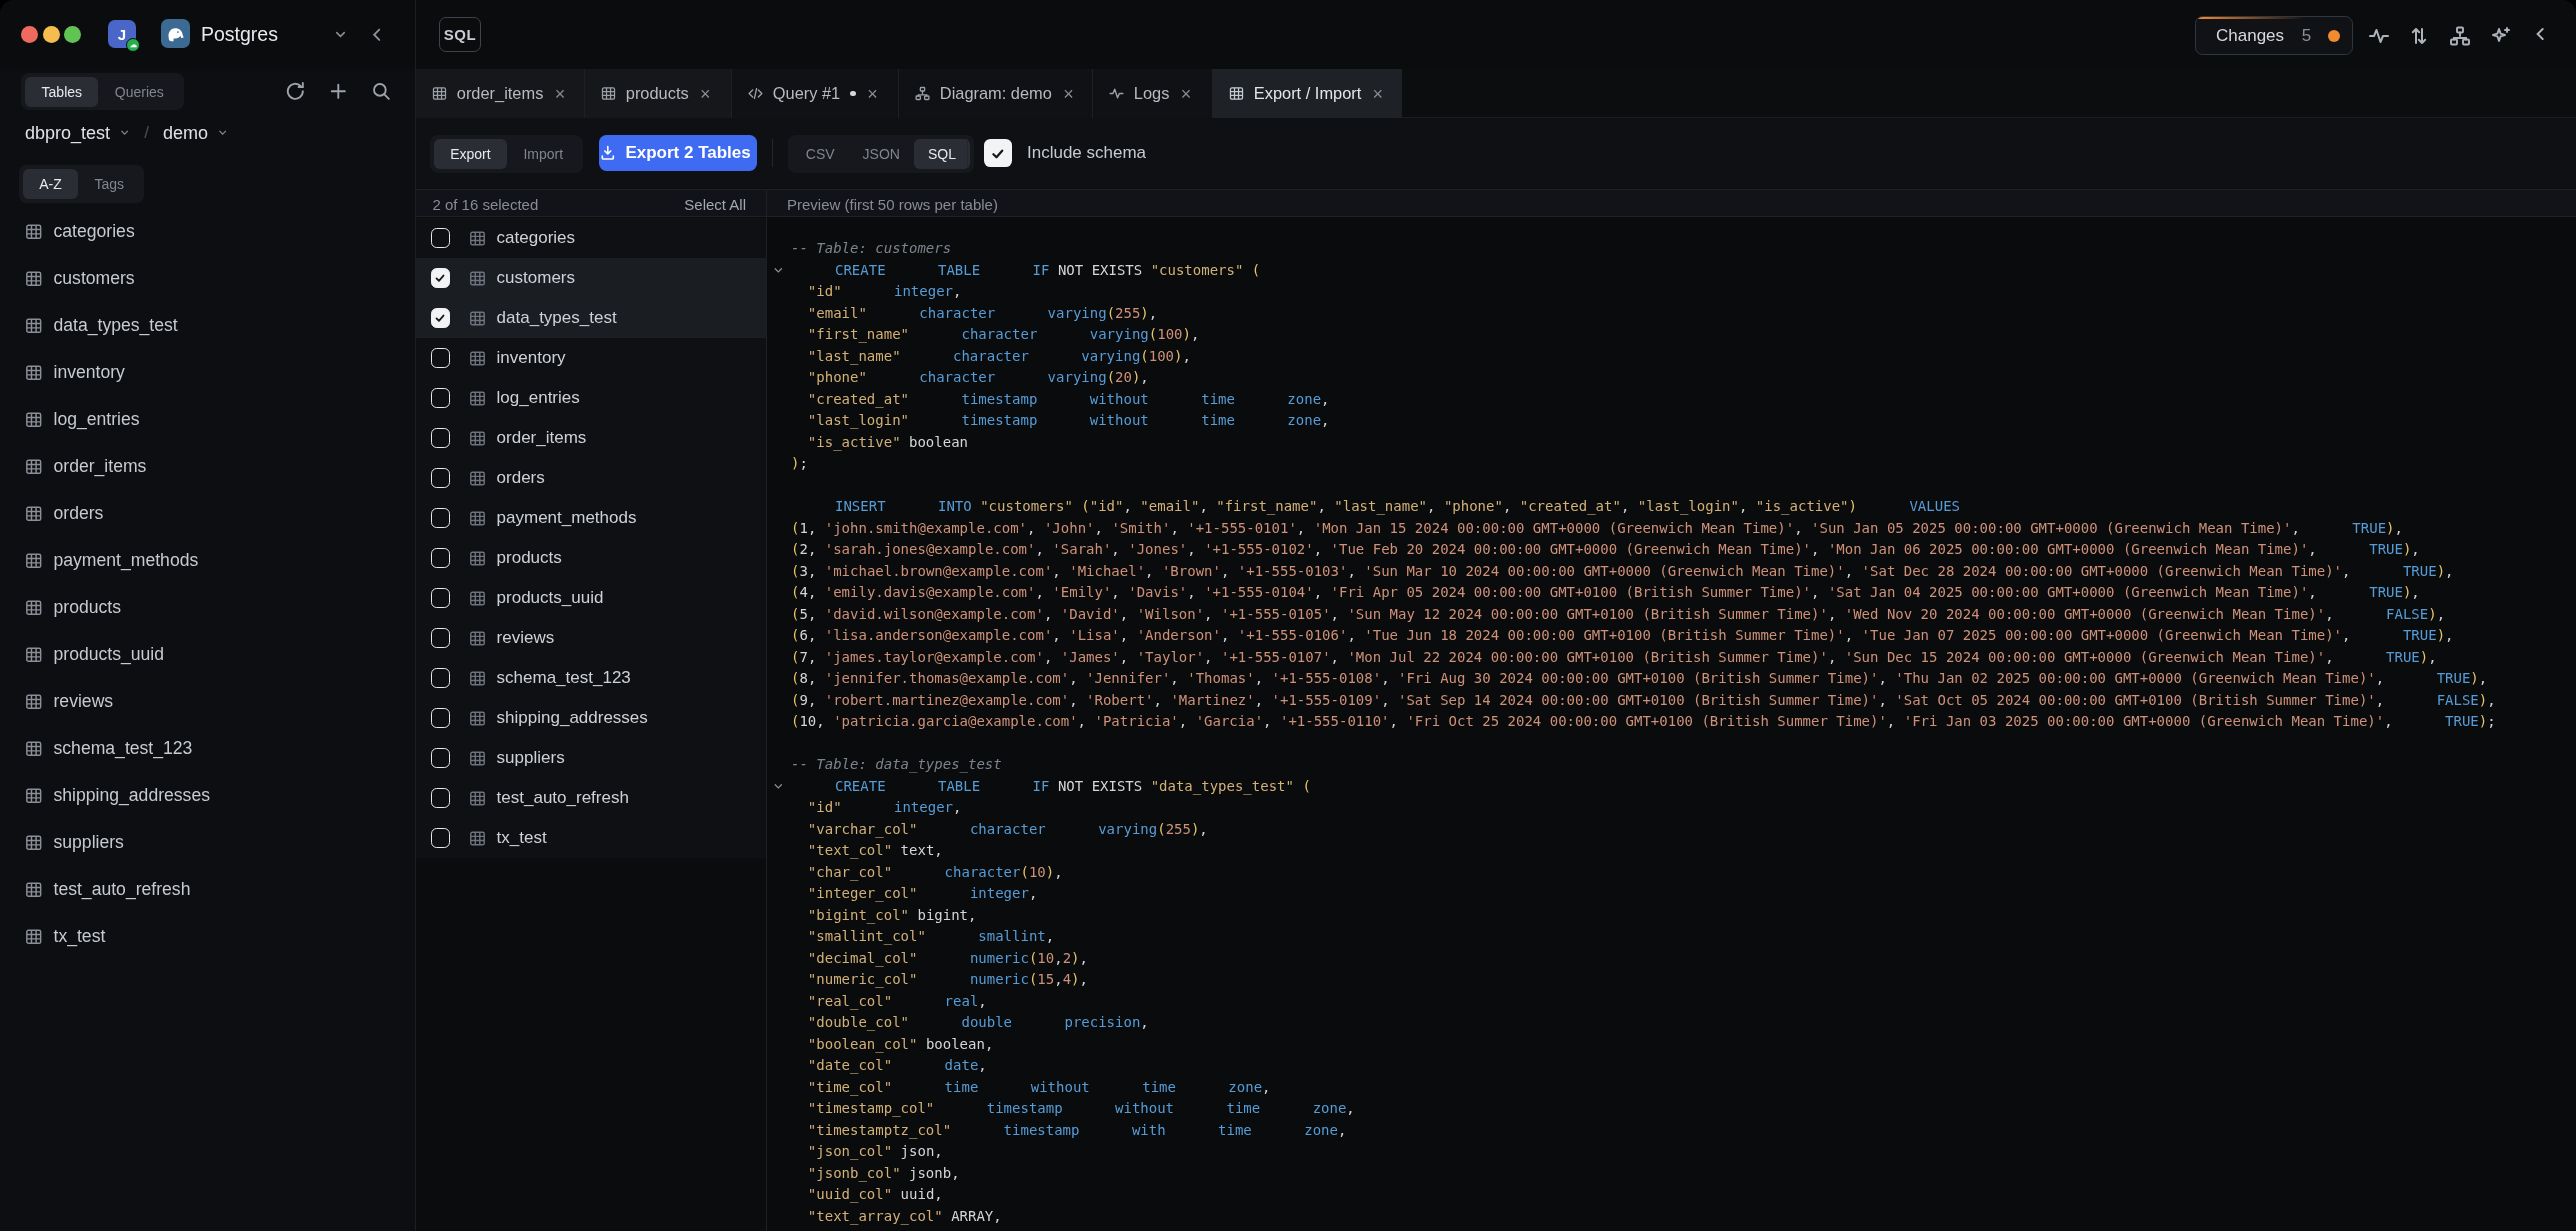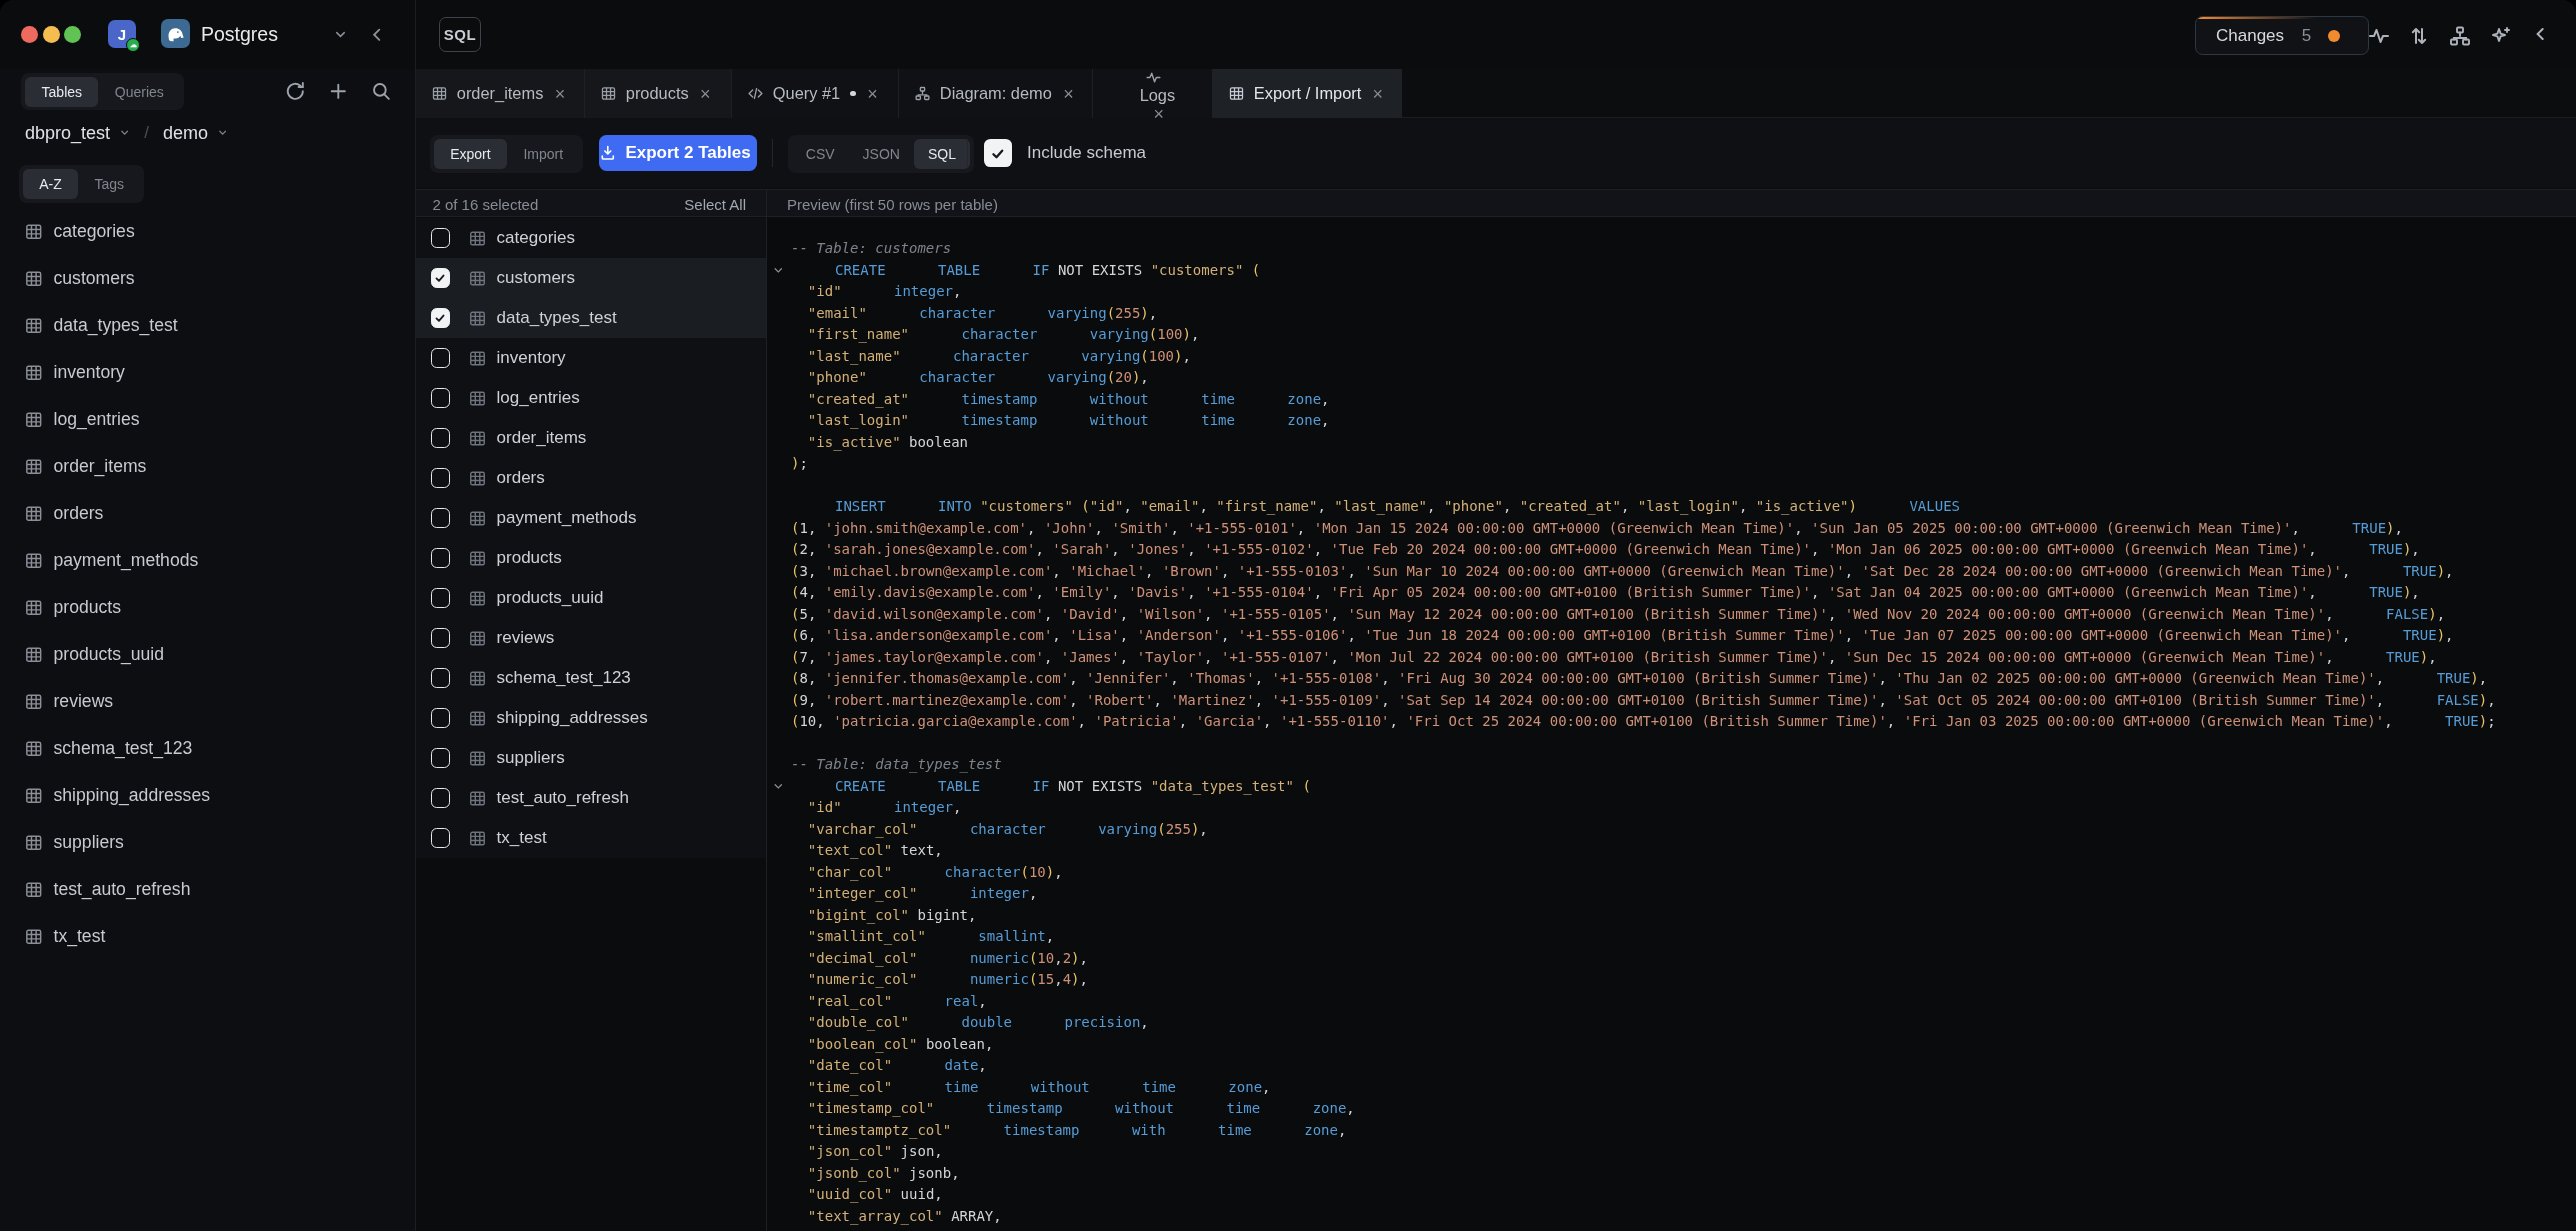--- a/index.html
+++ b/index.html
@@ -23,21 +23,21 @@
             font-size:19.5px; font-weight:500; color:#e8eaee; }
   .tb-chev { position:absolute; top:0; height:69px; display:flex; align-items:center; color:#8b8f98; }
   #sql-badge { position:absolute; left:439px; top:17px; width:42px; height:35px; border:1.3px solid #3f434b;
             border-radius:7px; display:flex; align-items:center; justify-content:center;
             font-size:15px; font-weight:700; color:#c9ccd3; letter-spacing:0.6px; }
   #searchbar { position:absolute; left:1140px; top:12px; width:397px; height:45px; border:1.3px solid #272b32;
             border-radius:9.4px; background:#0d0e11; display:flex; align-items:center; padding:0 10px 0 14px; }
   #searchbar .ph { font-size:17px; color:#7d828c; margin-left:11.3px; flex:1; }
   .keycap { width:29px; height:33px; border:1.3px solid #2a2e35; border-radius:5.7px; color:#8b8f98;
             font-size:15px; display:flex; align-items:center; justify-content:center; margin-left:5px; }
-  #changes-btn { position:absolute; left:2195px; top:16.4px; width:174px; height:39px; border-radius:7.5px;
+  #changes-btn { position:absolute; left:2195px; top:16.4px; width:158px; height:39px; border-radius:7.5px;
             background:#101215; border:0.6px solid #2e3845; display:flex; align-items:center; overflow:hidden; }
   #changes-btn::before { content:""; position:absolute; left:0; top:0; height:1.9px; width:70%;
             background:linear-gradient(90deg,#ff8a2a,rgba(255,138,42,0)); }
   #changes-btn .lbl { margin-left:20px; font-size:17px; color:#d6d9de; }
   #changes-btn .cnt { margin-left:17.6px; font-size:17px; color:#8b8f98; }
   #changes-btn .dot { margin-left:16.4px; width:12px; height:12px; border-radius:50%; background:#f28a2e; }
   .tb-icon { position:absolute; top:24px; width:24px; height:24px; color:#aeb3bb; }
 
   
   #sidebar { position:absolute; left:0; top:69px; width:415px; height:1162px; background:#0d0e11; }
@@ -377,21 +377,21 @@
       <div class="tab" style="width: 194px;">
         <span class="ic"><svg width="17" height="17" viewBox="0 0 24 24" fill="none" stroke="currentColor" stroke-width="1.9" stroke-linecap="round">
             <rect x="9" y="3.5" width="6" height="5" rx="1"></rect>
             <rect x="3" y="15.5" width="6" height="5" rx="1"></rect>
             <rect x="15" y="15.5" width="6" height="5" rx="1"></rect>
             <path d="M12 8.5V12M6 15.5V14h12v1.5"></path>
           </svg></span>
         <span class="lbl">Diagram: demo</span>
         <span class="close">×</span>
       </div>
-      <div class="tab" style="width: 120px; flex-direction: column;">
+      <div class="tab" style="width: 120px;">
         <span class="ic"><svg width="17" height="17" viewBox="0 0 24 24" fill="none" stroke="currentColor" stroke-width="2" stroke-linecap="round" stroke-linejoin="round">
             <path d="M3 12h4l2.5-6 4 12 2.5-6h5"></path>
           </svg></span>
         <span class="lbl">Logs</span>
         <span class="close">×</span>
       </div>
       <div class="tab active" style="width: 189px;">
         <span class="ic"><svg width="17" height="17" viewBox="0 0 24 24" fill="none" stroke="currentColor" stroke-width="1.8">
             <rect x="3.5" y="4" width="17" height="16" rx="2"></rect>
             <path d="M3.5 9.3h17M3.5 14.6h17M9.2 4v16M14.9 4v16"></path>

